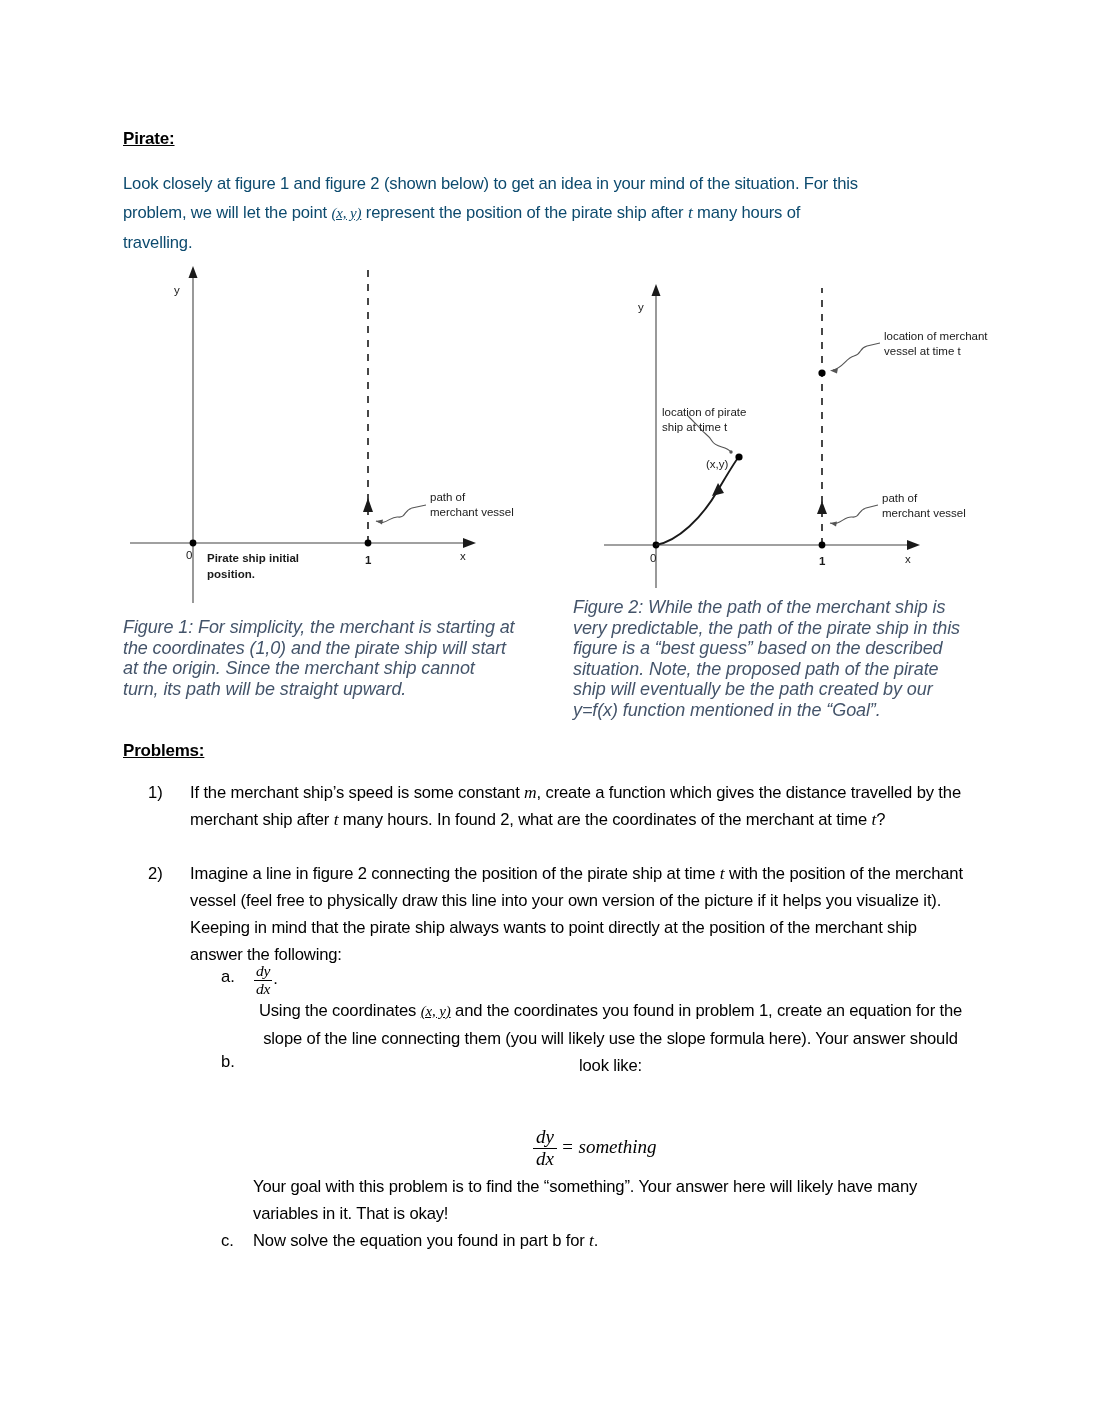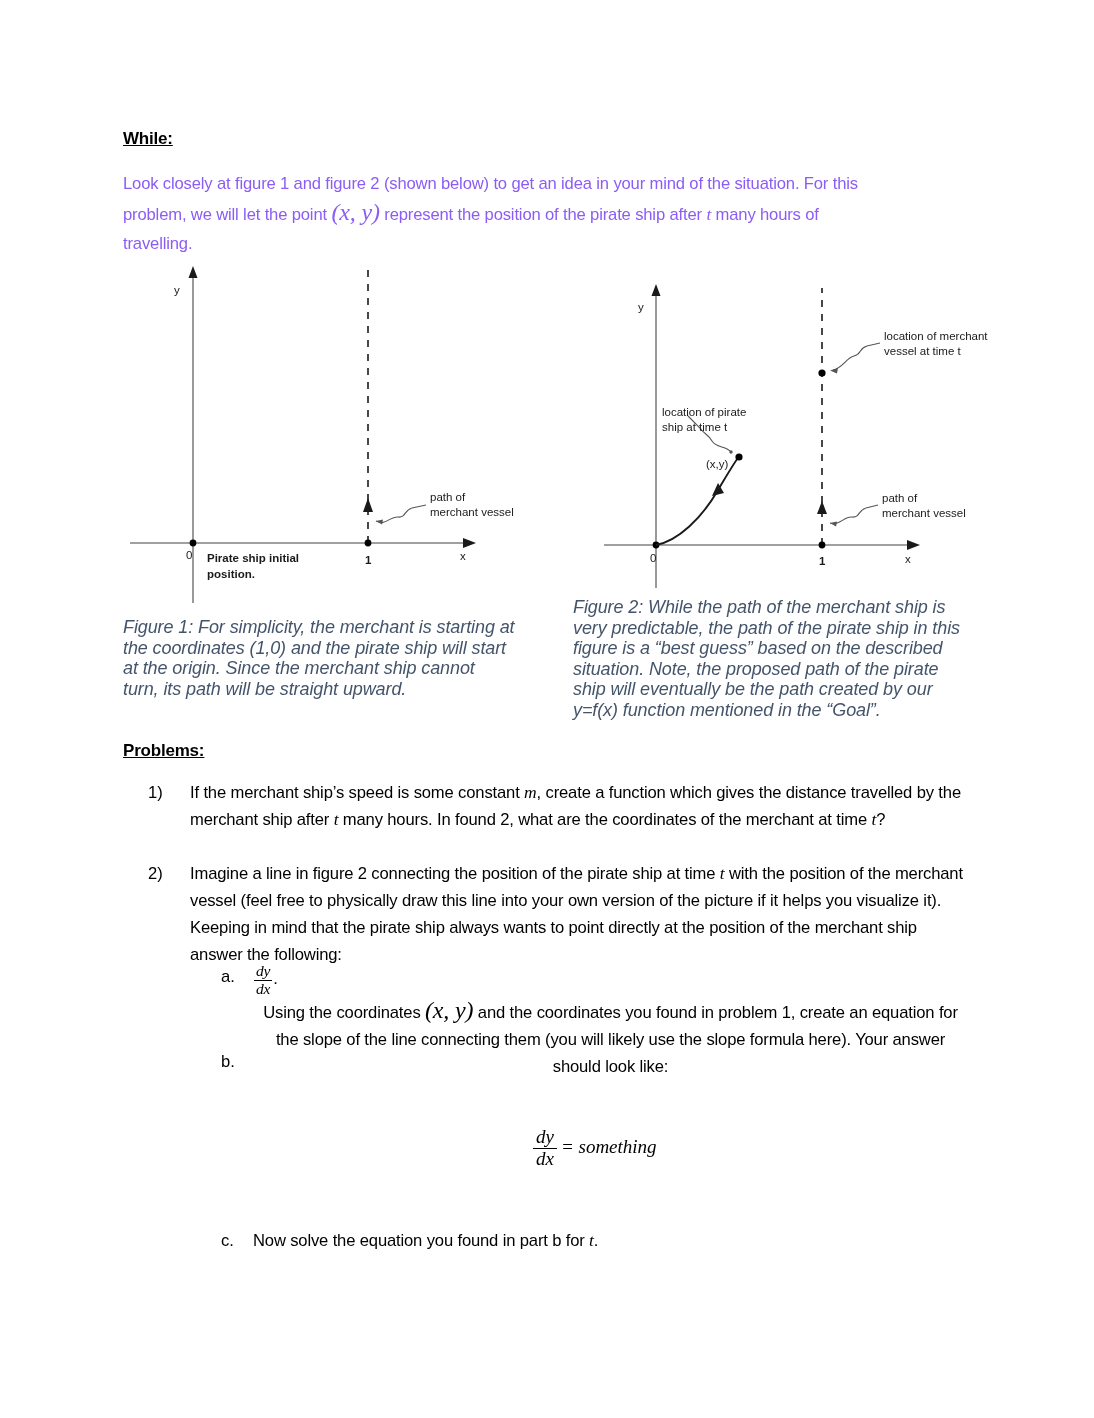--- a/index.html
+++ b/index.html
@@ -28,32 +28,33 @@
     font-size: 17px;
     font-weight: bold;
     text-decoration: underline;
     letter-spacing: -0.2px;
     color: #000;
   }
   .body-text {
     position: absolute;
     font-size: 16.6px;
     line-height: 29px;
-    color: #8b5cf6;
+    color: #0c4a6e;
     letter-spacing: -0.15px;
   }
   .body-text i, .mathvar {
     font-family: "Liberation Serif", serif;
     font-style: italic;
     font-size: 17.5px;
   }
   .paren-math {
     font-family: "Liberation Serif", serif;
     font-style: italic;
-    font-size: 24px;
+    font-size: 15px;
+    text-decoration: underline;
   }
 
   
   .caption {
     position: absolute;
     font-size: 18px;
     line-height: 20.6px;
     font-style: italic;
     color: #44546a;
     letter-spacing: -0.1px;
@@ -119,21 +120,21 @@
     font-size: 19px;
     color: #000;
     white-space: nowrap;
   }
 </style>
 </head>
 <body>
 
 <div class="page">
 
-  <div class="section-heading" style="left:123px; top:129px;">While:</div>
+  <div class="section-heading" style="left:123px; top:129px;">Pirate:</div>
 
   <div class="body-text" style="left:123px; top:169px; width:850px;">
     <span>Look closely at figure 1 and figure 2 (shown below) to get an idea in your mind of the situation.  For this</span><br>
     <span>problem, we will let the point </span><span class="paren-math">(x, y)</span><span> represent the position of the pirate ship after </span><span class="mathvar">t</span><span> many hours of</span><br>
     <span>travelling.</span>
   </div>
 
   <div class="figure" style="left:118px; top:258px; width:420px; height:345px;">
     <svg width="420" height="345" viewBox="0 0 420 345">
 
@@ -237,19 +238,20 @@
 
   <div class="sub-letter" style="left:221px; top:1048px;">b.</div>
   <div class="prob-body" style="left:253px; top:997px; width:715px;text-align:center;">
     <span>Using the coordinates </span><span class="paren-math">(x, y)</span><span> and the coordinates you found in problem 1, create an equation for the slope of the line connecting them (you will likely use the slope formula here). Your answer should look like:</span>
   </div>
 
   <div class="eq-display" style="left:531px; top:1127px;">
     <span class="frac-big"><span class="num">dy</span><span class="den">dx</span></span><span style="margin-left:2px;">=  something</span>
   </div>
 
+  <div class="prob-body" style="left:253px; top:1173px; width:715px;">Your goal with this problem is to find the “something”. Your answer here will likely have many variables in it. That is okay!</div>
 
   <div class="sub-letter" style="left:221px; top:1227px;">c.</div>
   <div class="prob-body" style="left:253px; top:1227px; width:715px;">
     <span>Now solve the equation you found in part b for </span><span class="mathvar">t</span><span>.</span>
   </div>
 
 </div>
 
 </body></html>

